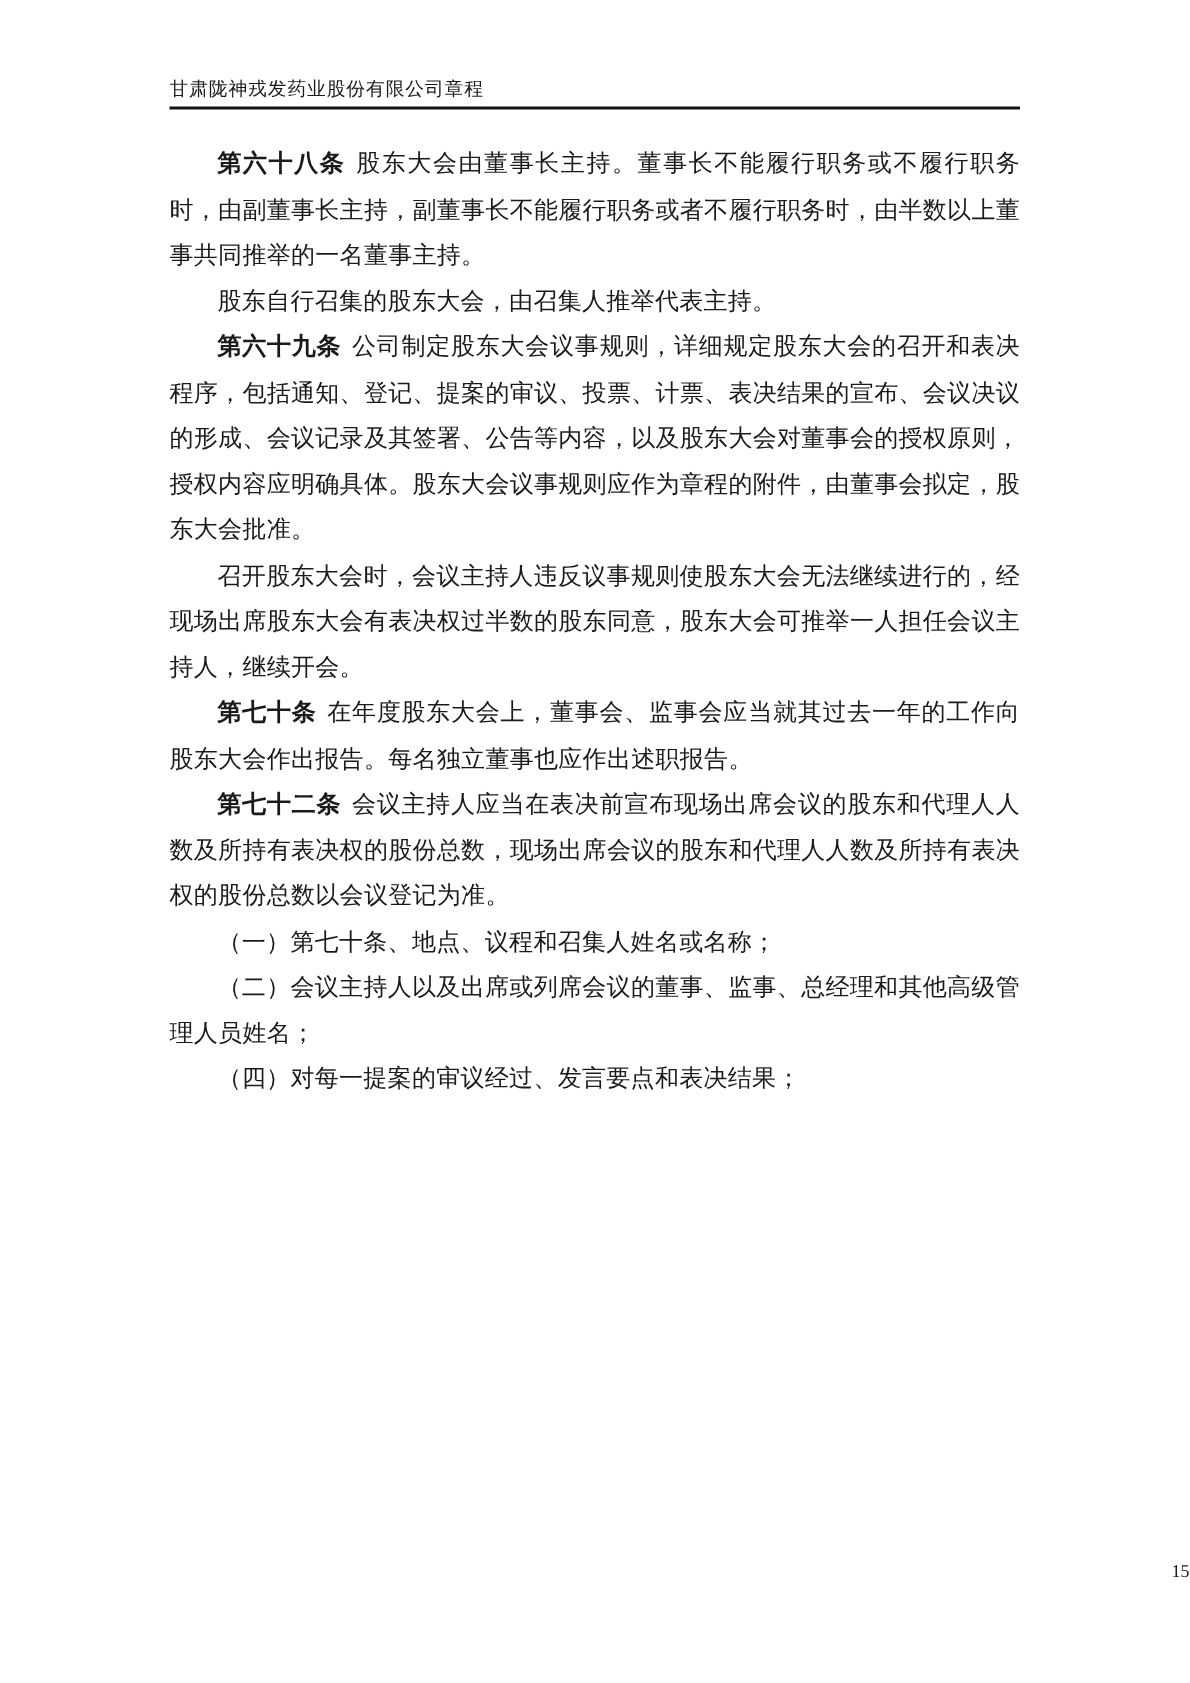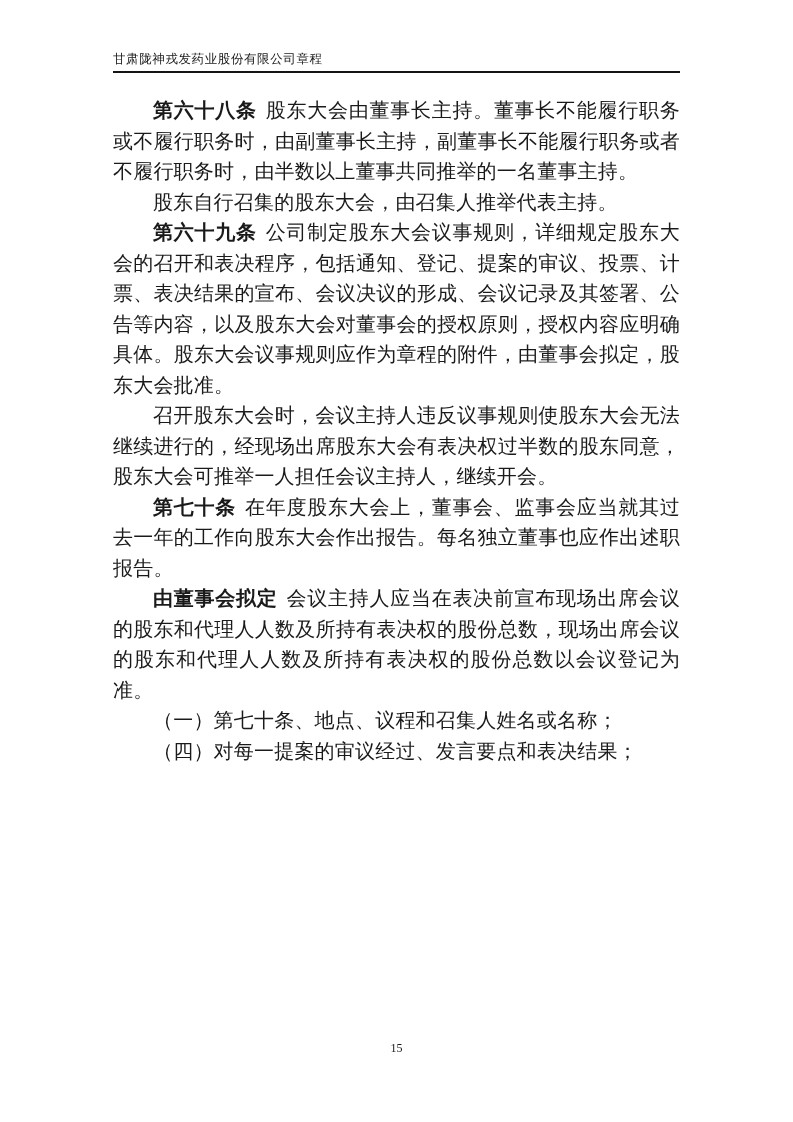--- a/index.html
+++ b/index.html
@@ -36,37 +36,37 @@
     border-bottom: 2px solid #141414;
   }
   .doc-body {
     position: absolute;
     left: 113px;
     top: 95px;
     width: 567px;
   }
   .para {
     margin: 0;
-    font-size: 20px;
+    font-size: 16px;
     line-height: 30.5px;
     text-align: justify;
     text-indent: 2em;
     letter-spacing: 0.2px;
   }
   .term {
     font-weight: 700;
     font-family: "Liberation Sans", "DejaVu Sans", sans-serif;
     margin-right: 0.45em;
   }
   .footer {
     position: absolute;
     left: 0;
     top: 1038px;
     width: 793px;
-    text-align: center;
+    text-align: right;
   }
   .page-number {
     font-size: 12px;
     color: #1a1a1a;
   }
 </style>
 </head>
 <body>
 
 <div class="page">
@@ -75,22 +75,23 @@
     <div class="header-title">甘肃陇神戎发药业股份有限公司章程</div>
     <div class="header-rule"></div>
   </div>
 
   <div class="doc-body">
       <p class="para"><span class="term">第六十八条</span>股东大会由董事长主持。董事长不能履行职务或不履行职务时，由副董事长主持，副董事长不能履行职务或者不履行职务时，由半数以上董事共同推举的一名董事主持。</p>
       <p class="para">股东自行召集的股东大会，由召集人推举代表主持。</p>
       <p class="para"><span class="term">第六十九条</span>公司制定股东大会议事规则，详细规定股东大会的召开和表决程序，包括通知、登记、提案的审议、投票、计票、表决结果的宣布、会议决议的形成、会议记录及其签署、公告等内容，以及股东大会对董事会的授权原则，授权内容应明确具体。股东大会议事规则应作为章程的附件，由董事会拟定，股东大会批准。</p>
       <p class="para">召开股东大会时，会议主持人违反议事规则使股东大会无法继续进行的，经现场出席股东大会有表决权过半数的股东同意，股东大会可推举一人担任会议主持人，继续开会。</p>
       <p class="para"><span class="term">第七十条</span>在年度股东大会上，董事会、监事会应当就其过去一年的工作向股东大会作出报告。每名独立董事也应作出述职报告。</p>
-      <p class="para"><span class="term">由董事会拟定</span>会议主持人应当在表决前宣布现场出席会议的股东和代理人人数及所持有表决权的股份总数，现场出席会议的股东和代理人人数及所持有表决权的股份总数以会议登记为准。</p>
+      <p class="para"><span class="term">第七十二条</span>会议主持人应当在表决前宣布现场出席会议的股东和代理人人数及所持有表决权的股份总数，现场出席会议的股东和代理人人数及所持有表决权的股份总数以会议登记为准。</p>
       <p class="para">（一）第七十条、地点、议程和召集人姓名或名称；</p>
+      <p class="para">（二）会议主持人以及出席或列席会议的董事、监事、总经理和其他高级管理人员姓名；</p>
       <p class="para">（四）对每一提案的审议经过、发言要点和表决结果；</p>
     </div>
 
   <div class="footer">
     <span class="page-number">15</span>
   </div>
 
 </div>
 
 </body></html>

